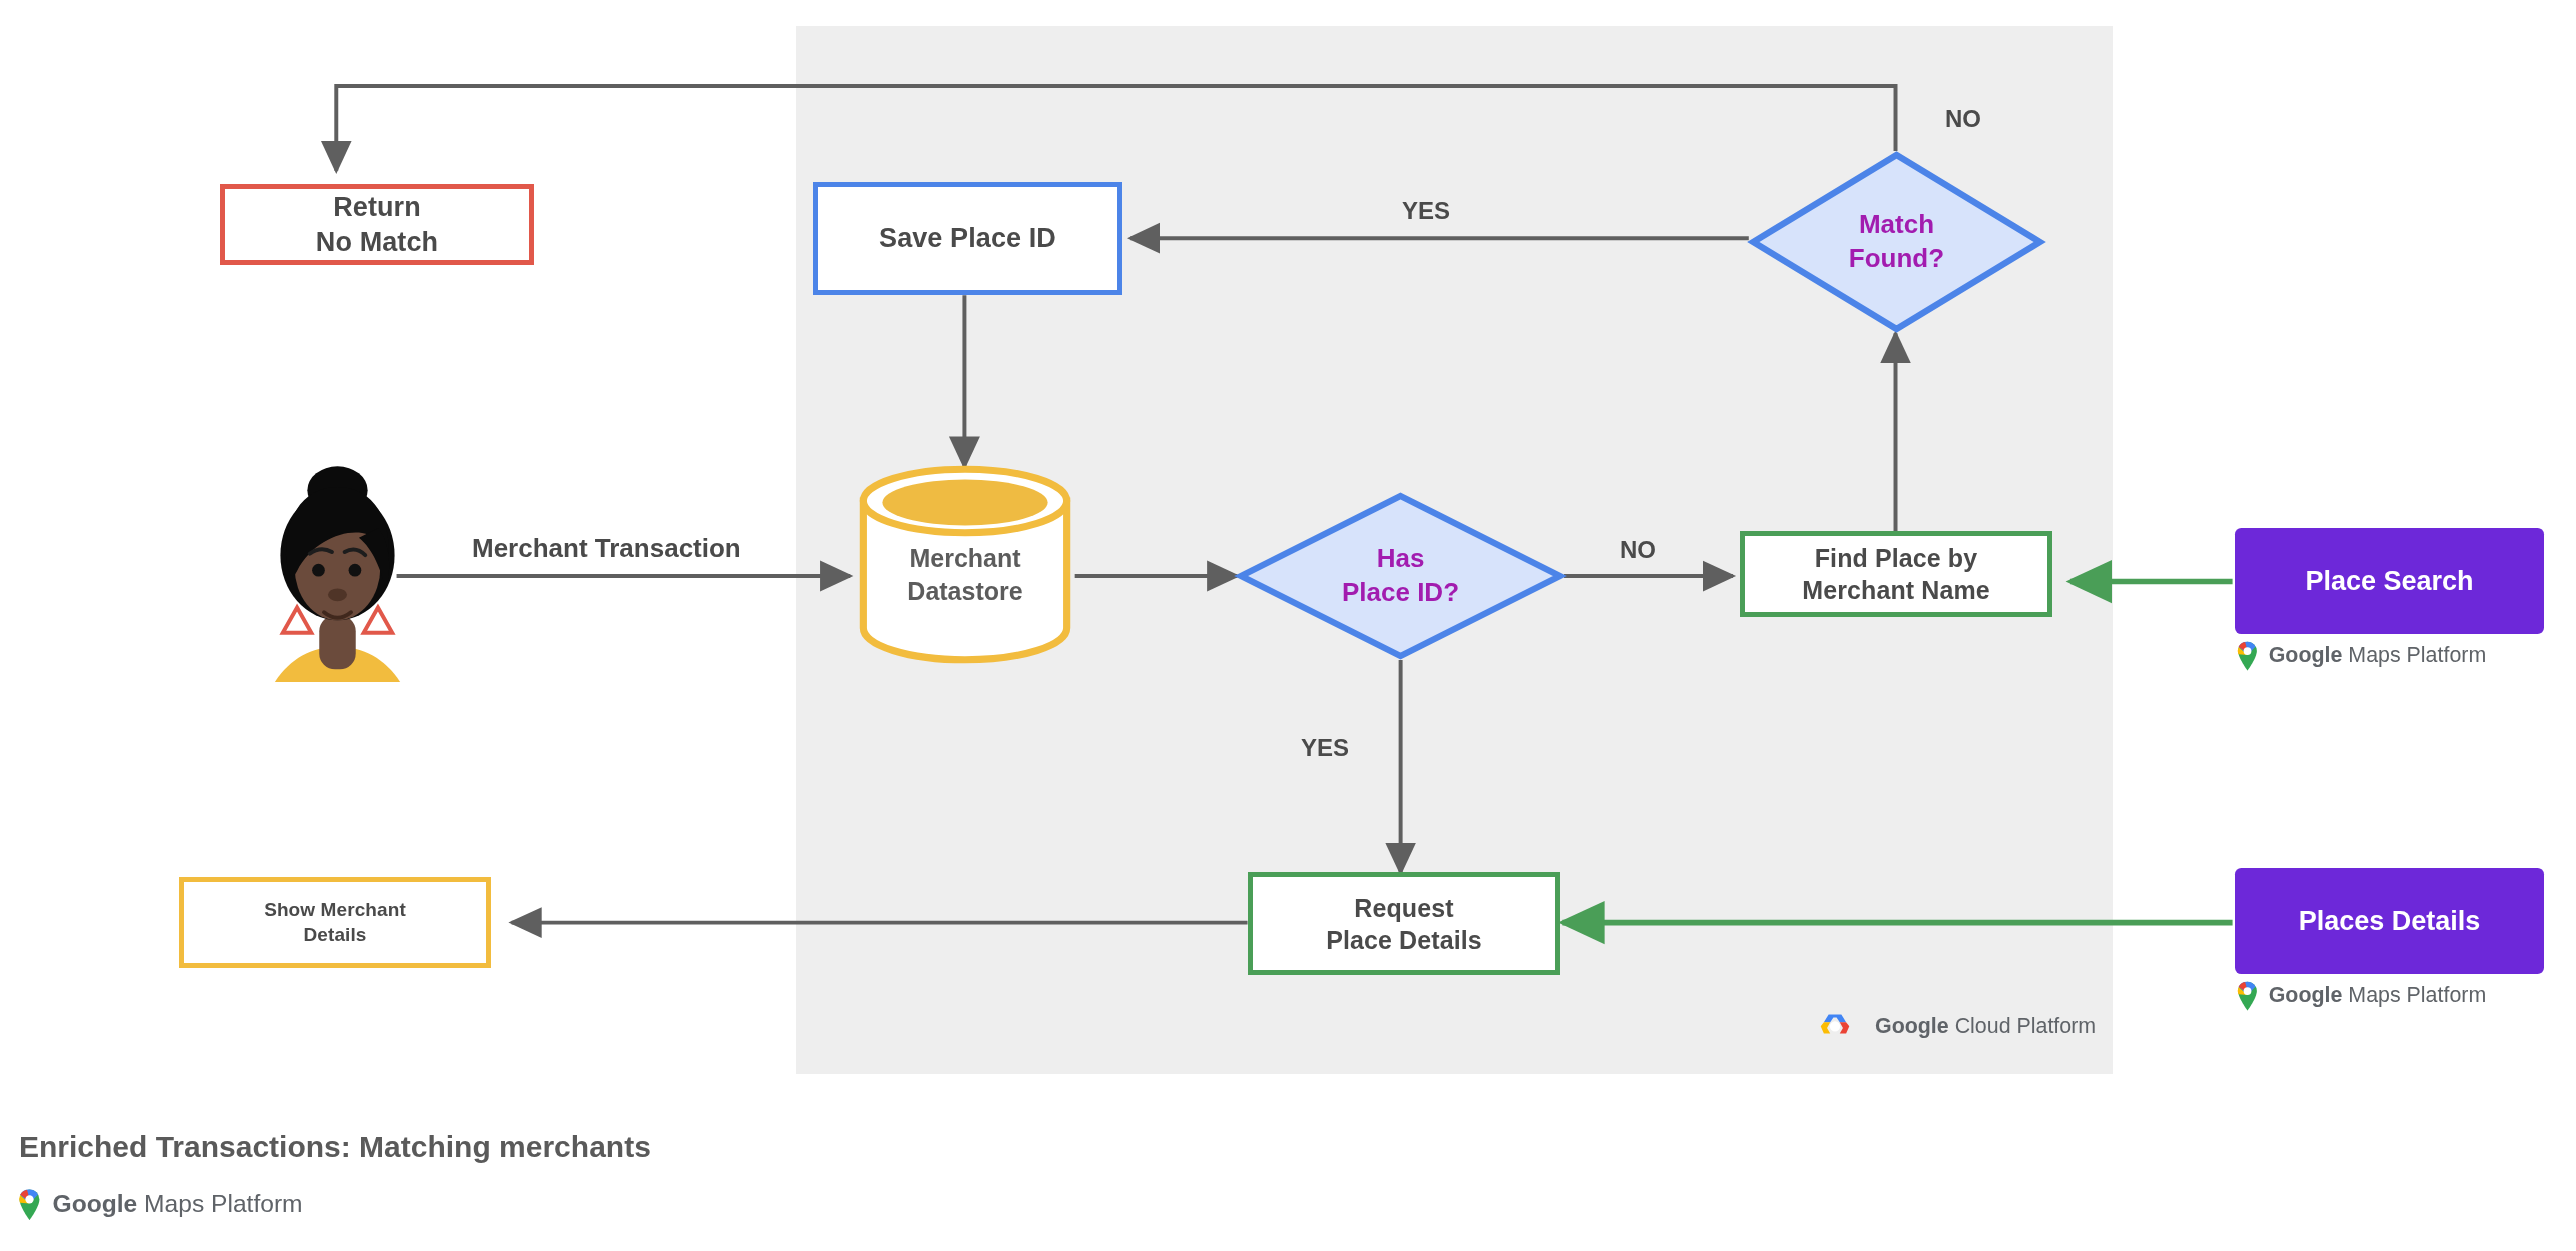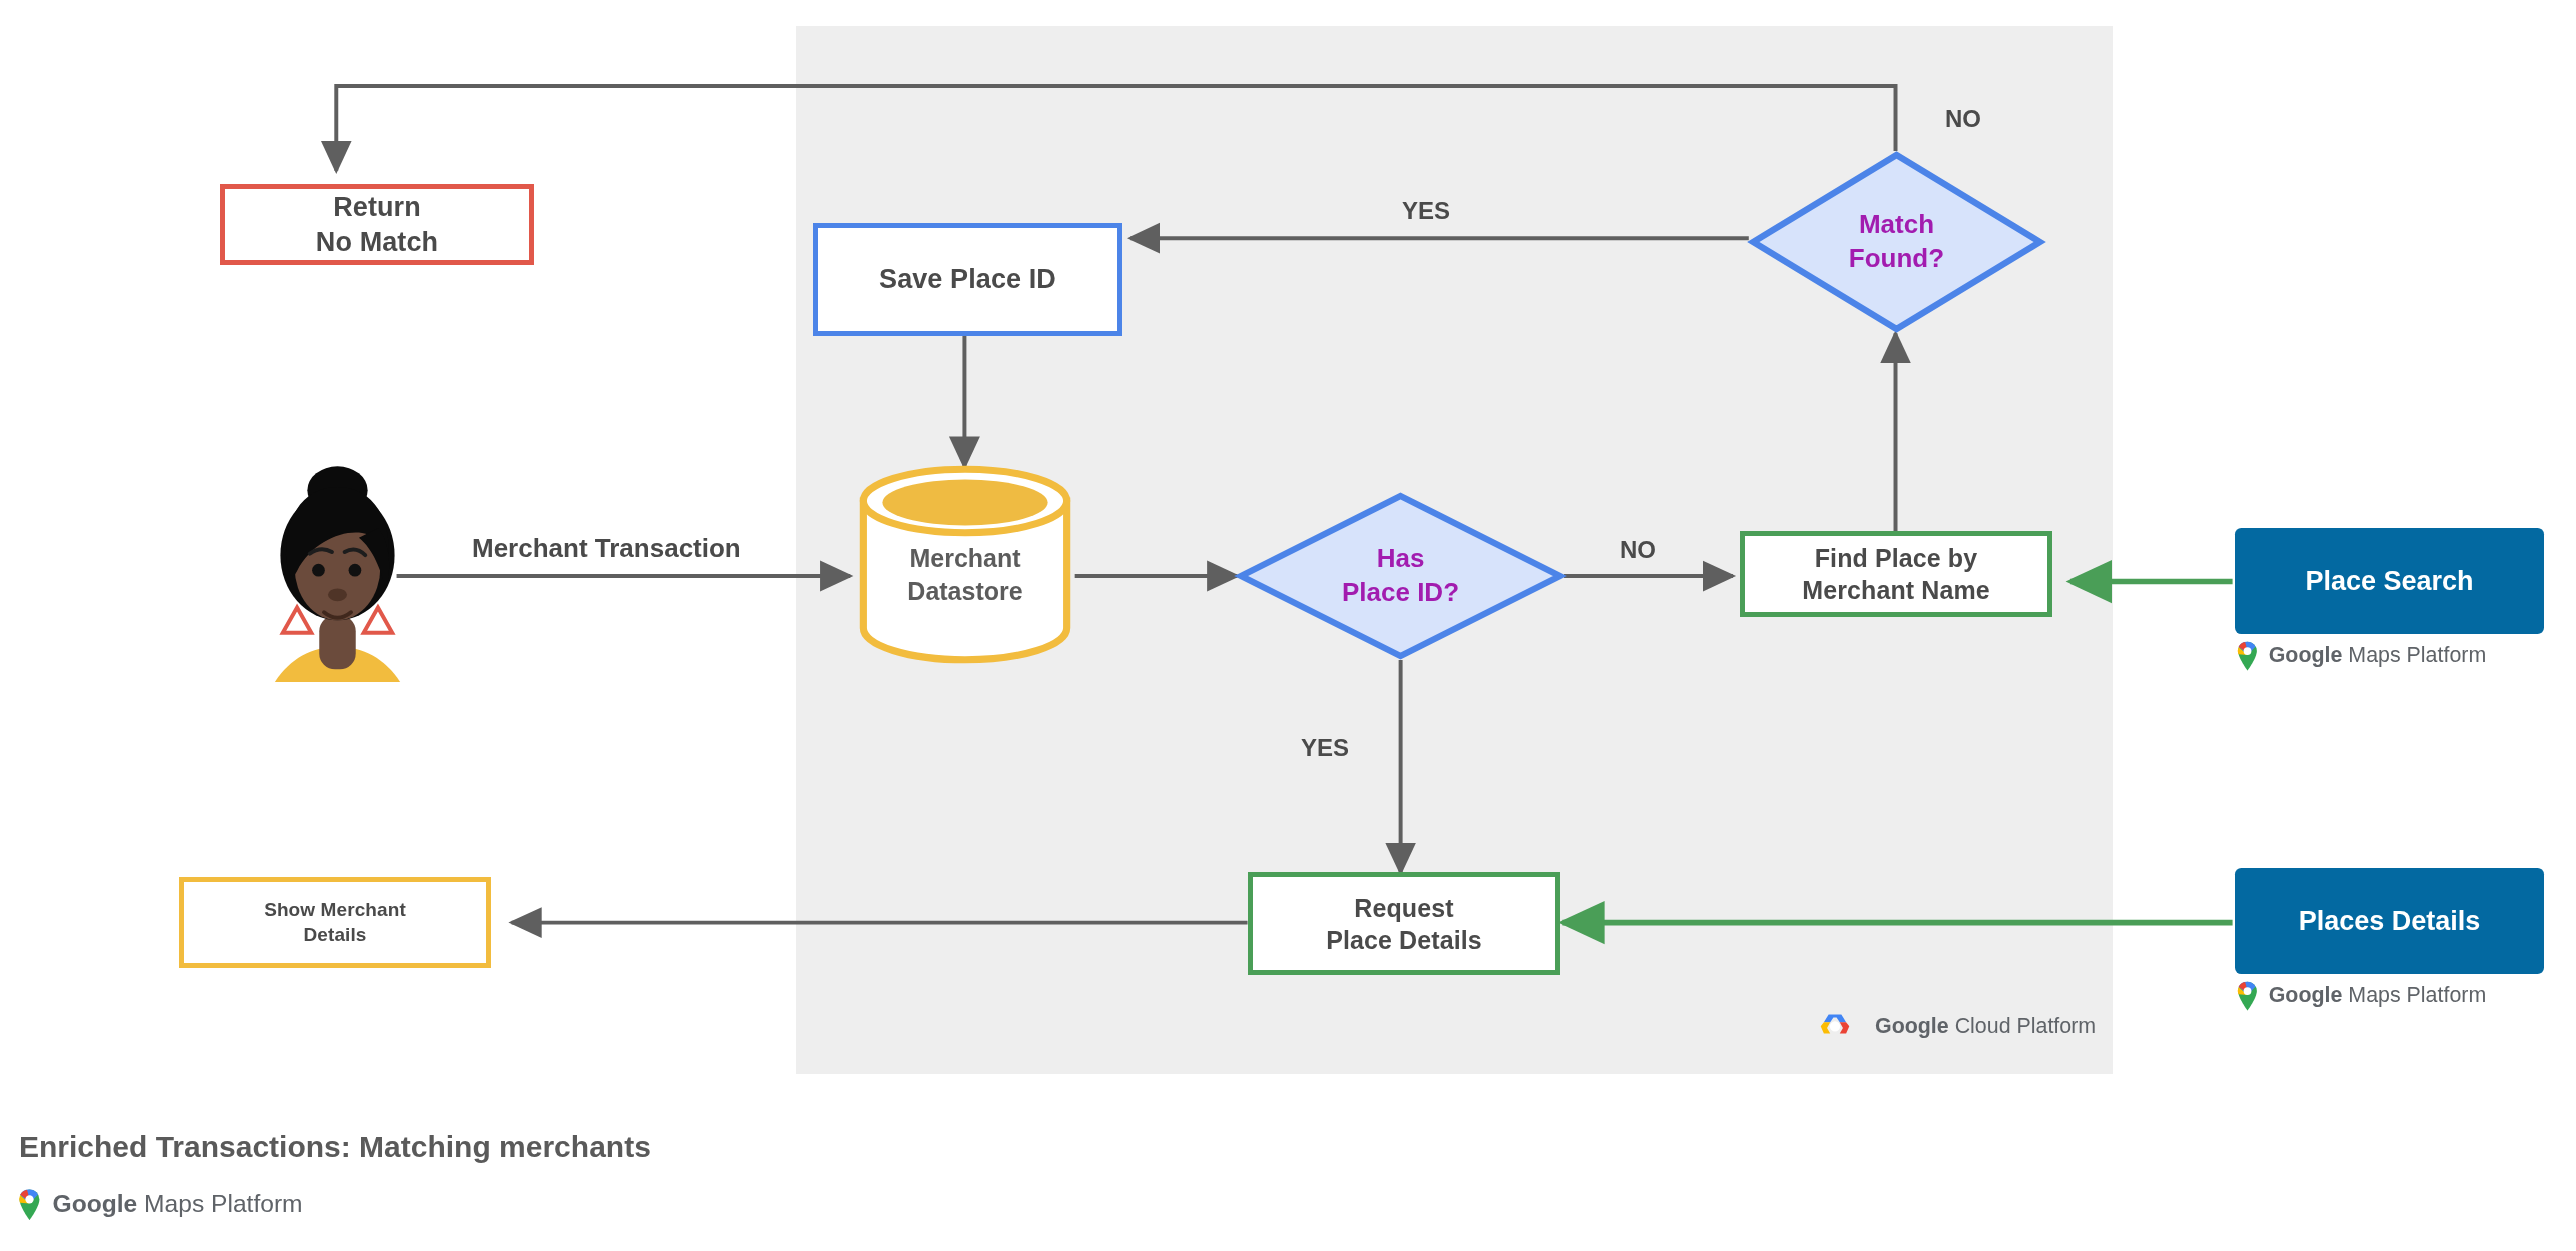--- a/index.html
+++ b/index.html
@@ -36,21 +36,21 @@
   }
   .node-red    { border:5.6px solid #e1584a; }
   .node-blue   { border:5.6px solid #4c84e8; }
   .node-green  { border:5.6px solid #4a9e57; }
   .node-yellow { border:5.6px solid #f2bc3e; }
 
   .gbtn{
     position:absolute;
     box-sizing:border-box;
     display:flex;align-items:center;justify-content:center;
-    background:#0369a1;
+    background:#6d28d9;
     color:#ffffff;
     font-weight:bold;
     border-radius:6.3px;
     text-align:center;
   }
 
   
   .diamond{position:absolute;}
   .diamond .dtext{
     position:absolute;
@@ -156,21 +156,21 @@
     </g>
   </svg>
 
   <div class="node node-red" style="left:179px;top:184px;width:314px;height:81px;font-size:27px;margin-left:41px;">
     <span>
       <span>Return</span><br>
       <span>No Match</span>
     </span>
   </div>
 
-  <div class="node node-blue" style="left:813px;top:182px;width:309px;height:113px;font-size:27px;margin-top:41px;">
+  <div class="node node-blue" style="left:813px;top:182px;width:309px;height:113px;font-size:27px;">
     <span>Save Place ID</span>
   </div>
 
   <div class="cyl" style="left:857px;top:466px;width:216px;height:197px;">
     <svg width="216" height="197" viewBox="0 0 272 248">
       <path d="M8,44 L8,204 A128,40 0 0 0 264,204 L264,44 Z" fill="#ffffff" stroke="#f2bc3e" stroke-width="9"></path>
       <ellipse cx="136" cy="44" rx="128" ry="40" fill="#ffffff" stroke="#f2bc3e" stroke-width="9"></ellipse>
       <ellipse cx="136" cy="46" rx="104" ry="29" fill="#efbb42"></ellipse>
     </svg>
     <div class="ctext" style="font-size:25px;">

